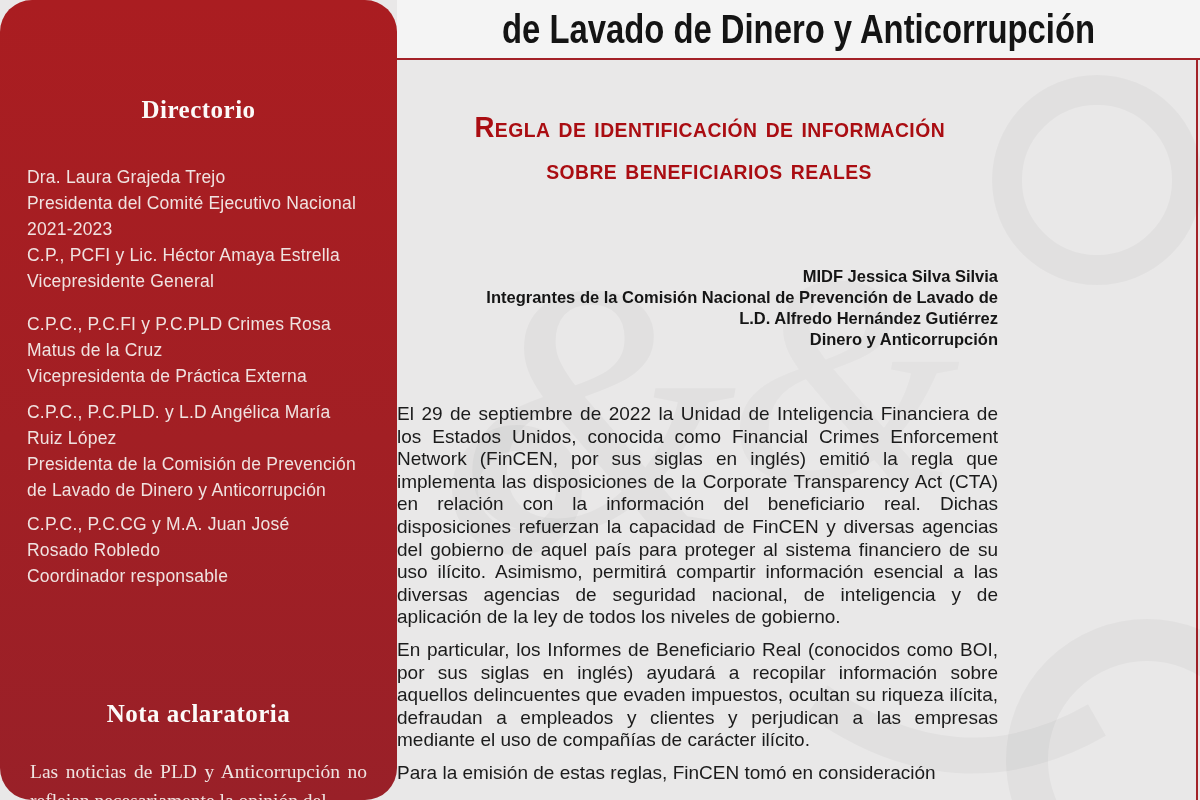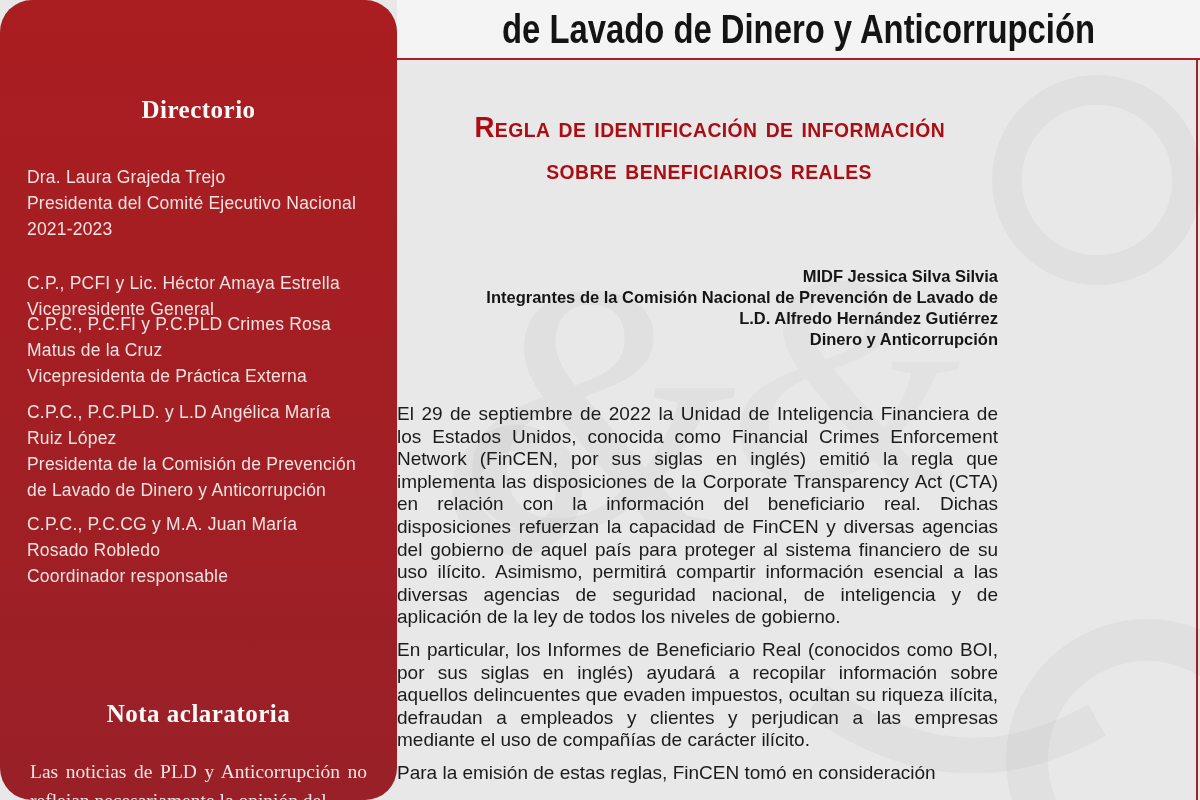--- a/index.html
+++ b/index.html
@@ -16,21 +16,21 @@
   }
   .dir-heading{
     position:absolute; top:96px; left:0; width:100%;
     font-family:"Liberation Serif", serif; font-weight:bold;
     font-size:25px; color:#fcfaf9; text-align:center; letter-spacing:.5px;
   }
   .entry{
     position:absolute; left:27px; width:346px;
     font-size:17.5px; line-height:26px; letter-spacing:.2px; color:#f0e2e0;
   }
-  .entry-1{top:164px;} .entry-2{top:242px;margin-top:28px;} .entry-3{top:311px;}
+  .entry-1{top:164px;} .entry-2{top:242px;} .entry-3{top:311px;}
   .entry-4{top:399px;} .entry-5{top:511px;}
   .note-heading{
     position:absolute; top:700px; left:0; width:100%;
     font-family:"Liberation Serif", serif; font-weight:bold;
     font-size:25px; color:#fcfaf9; text-align:center; letter-spacing:.5px;
   }
   .note-text{
     position:absolute; top:757px; left:30px; width:337px;
     font-family:"Liberation Serif", serif; font-size:19.5px; line-height:29px;
     text-align:justify; color:#efe3e1;
@@ -91,21 +91,21 @@
     </div>
 
     <div class="entry entry-4">
       <div>C.P.C., P.C.PLD. y L.D Angélica María</div>
       <div>Ruiz López</div>
       <div>Presidenta de la Comisión de Prevención</div>
       <div>de Lavado de Dinero y Anticorrupción</div>
     </div>
 
     <div class="entry entry-5">
-      <div>C.P.C., P.C.CG y M.A. Juan María</div>
+      <div>C.P.C., P.C.CG y M.A. Juan José</div>
       <div>Rosado Robledo</div>
       <div>Coordinador responsable</div>
     </div>
 
     <div class="note-heading">Nota aclaratoria</div>
     <div class="note-text">Las noticias de PLD y Anticorrupción no reflejan necesariamente la opinión del</div>
   </aside>
 
   <header class="header-band">
     <span class="header-title">de Lavado de Dinero y Anticorrupción</span>

